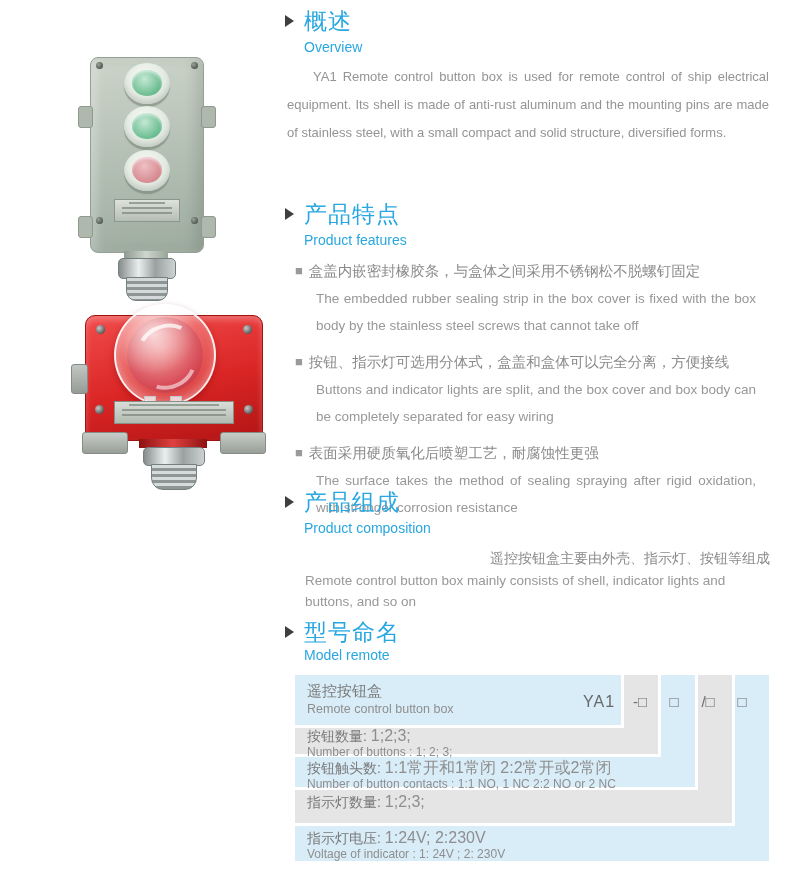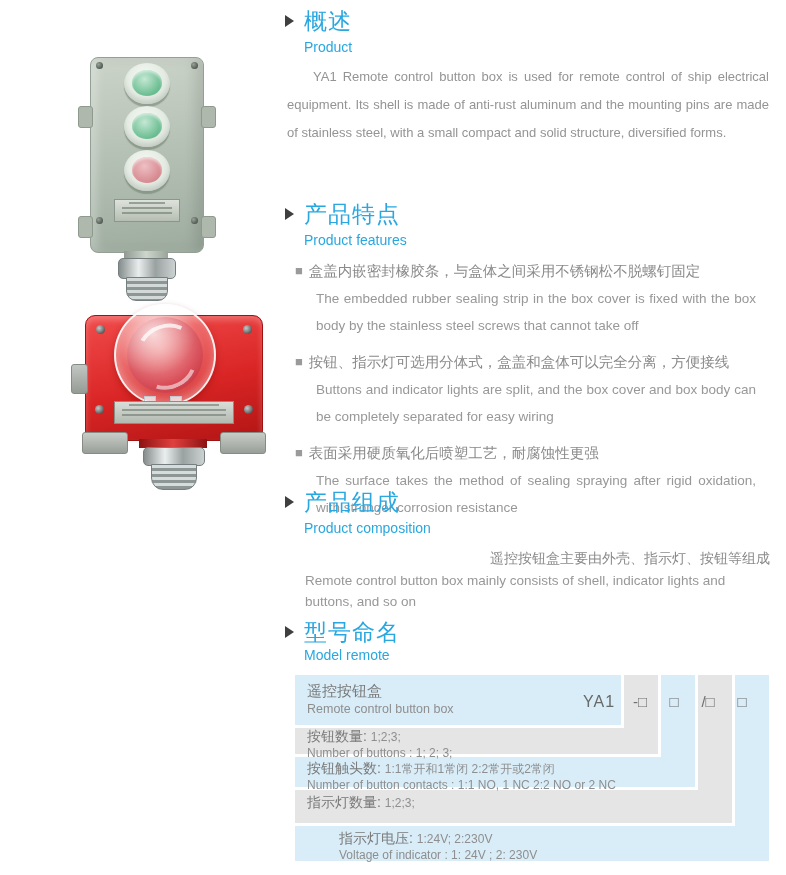--- a/index.html
+++ b/index.html
@@ -37,26 +37,26 @@
   .b-blue{background:#d9edf8;}
   .b-gray{background:#e5e5e6;}
   .gapped{border-right:3px solid #fff;border-bottom:3px solid #fff;}
   .L5{width:474px;height:186px;}
   .L4{width:440px;height:151px;}
   .L3{width:403px;height:115px;}
   .L2{width:366px;height:82px;}
   .L1{width:329px;height:53px;}
   .nrow{position:absolute;left:12px;width:440px;}
   .nrow-cn{font-size:14px;color:#7a7a7a;line-height:16px;}
-  .nrow-cn .val{font-size:12px;color:#8e8e8e;}
+  .nrow-cn .val{font-size:16px;color:#8e8e8e;}
   .nrow-en{font-size:12px;color:#8e8e8e;line-height:15px;margin-top:1px;}
   .r1{top:7px;}
   .r1 .nrow-cn{font-size:15px;line-height:18px;}
   .r1 .nrow-en{font-size:12.5px;margin-top:2px;}
-  .r2{top:53px;}.r3{top:85px;}.r4{top:119px;}.r5{top:155px;margin-left:32px;}
+  .r2{top:53px;}.r3{top:85px;}.r4{top:119px;}.r5{top:155px;}
   .code-row{position:absolute;left:288px;top:0;height:53px;display:flex;align-items:center;}
   .code-base{font-size:16px;color:#696969;letter-spacing:1px;margin-right:8px;}
   .code-slot{width:34px;text-align:center;font-size:15px;color:#6e6e6e;}
 
   
   .photo{position:absolute;}
   .photo-top{left:50px;top:45px;width:200px;height:250px;}
   .gb-body{position:absolute;left:40px;top:12px;width:112px;height:194px;
            background:linear-gradient(172deg,#ccd4c9,#b0bcb0 60%,#9dab9e);
            border:1px solid #93a194;border-radius:8px;
@@ -188,21 +188,21 @@
     <div class="rb-neck"></div>
     <div class="rb-nut"></div>
     <div class="rb-thread"></div>
   </div>
 
   <div class="sec sec-overview">
     <div class="sec-head">
       <span class="tri"></span>
       <span class="title-cn">概述</span>
     </div>
-    <div class="title-en">Product</div>
+    <div class="title-en">Overview</div>
     <p class="p-en">YA1 Remote control button box is used for remote control of ship electrical equipment. Its shell is made of anti-rust aluminum and the mounting pins are made of stainless steel, with a small compact and solid structure, diversified forms.</p>
   </div>
 
   <div class="sec sec-features">
     <div class="sec-head">
       <span class="tri"></span>
       <span class="title-cn">产品特点</span>
     </div>
     <div class="title-en">Product features</div>
 

